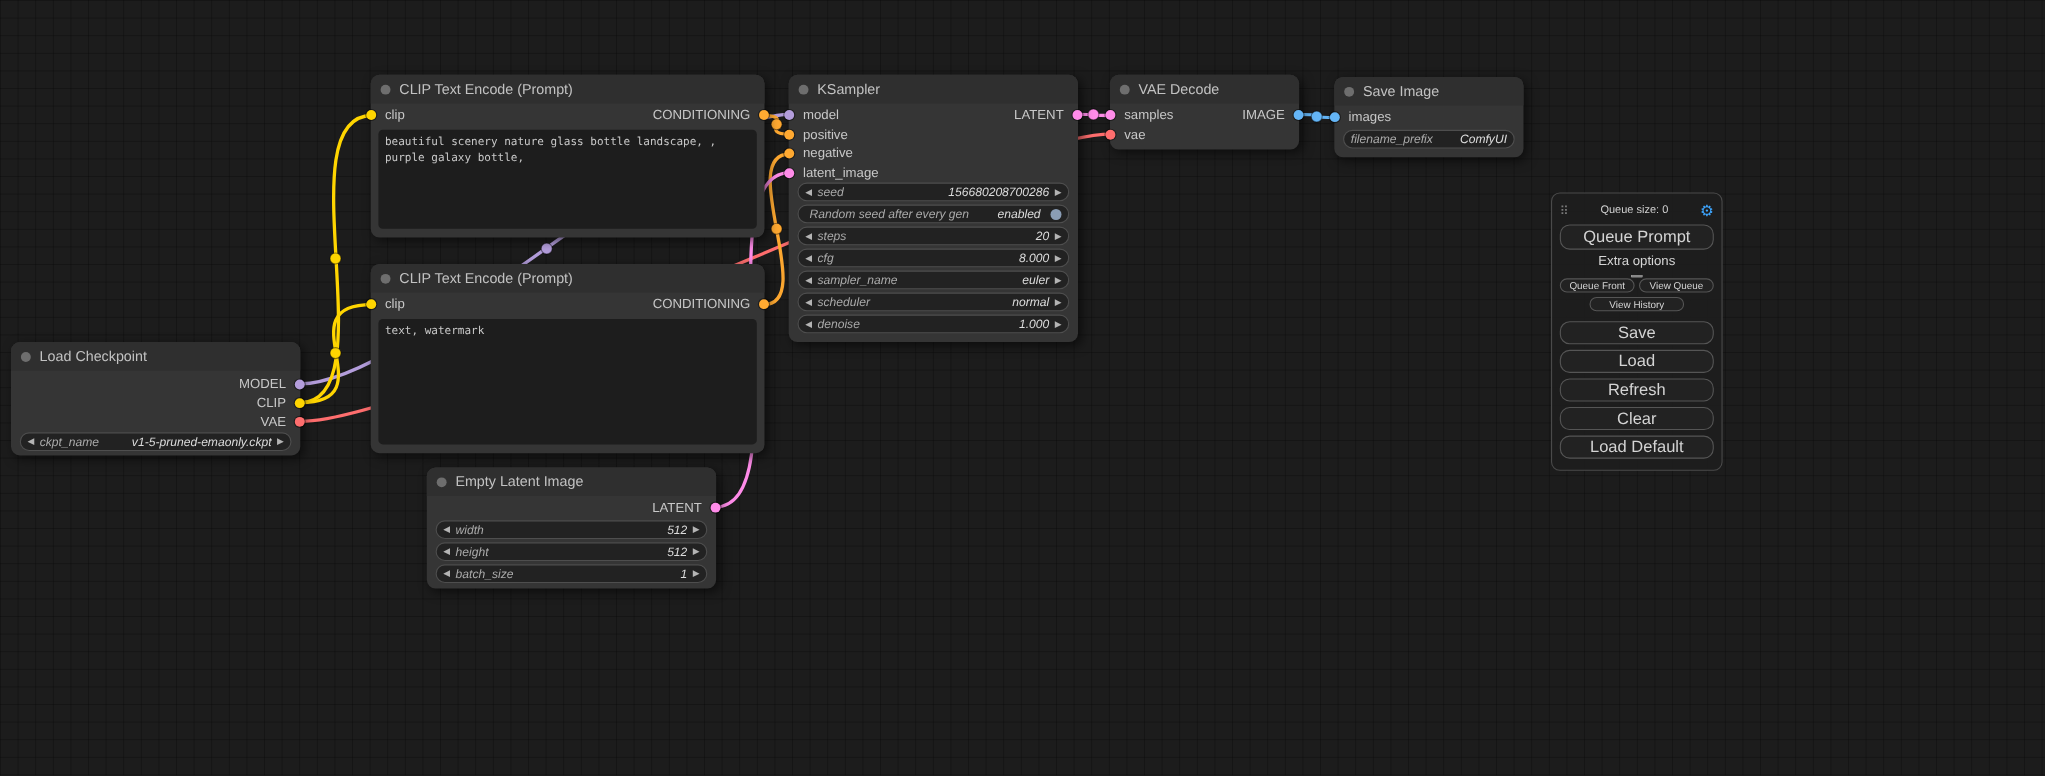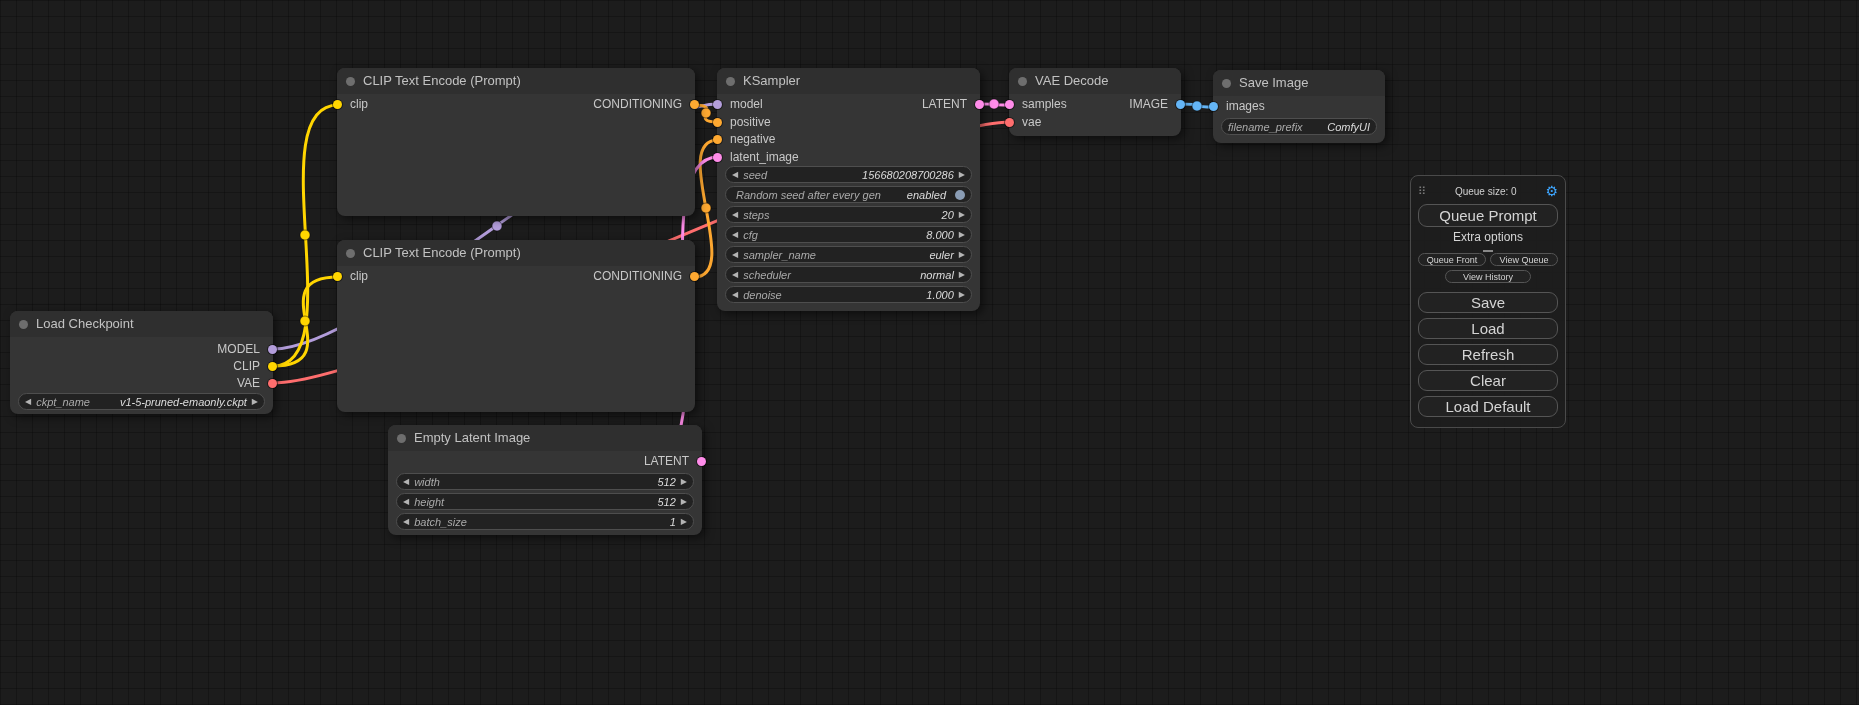--- a/index.html
+++ b/index.html
@@ -144,36 +144,38 @@
     <div class="node-title">
       <span class="title-dot"></span>
       <span>CLIP Text Encode (Prompt)</span>
     </div>
     <div class="prow" style="top:28px">
       <span class="pdot in c-clip"></span>
       <span class="in-label">clip</span>
       <span class="out-label">CONDITIONING</span>
       <span class="pdot out c-cond"></span>
     </div>
+    <div class="ta" style="top:50px;bottom:8px">beautiful scenery nature glass bottle landscape, , purple galaxy bottle,</div>
   </div>
 
   <div class="node" style="left:337px;top:240px;width:358px;height:172px">
     <div class="node-title">
       <span class="title-dot"></span>
       <span>CLIP Text Encode (Prompt)</span>
     </div>
     <div class="prow" style="top:28px">
       <span class="pdot in c-clip"></span>
       <span class="in-label">clip</span>
       <span class="out-label">CONDITIONING</span>
       <span class="pdot out c-cond"></span>
     </div>
-  </div>
-
-  <div class="node" style="left:388px;top:425px;width:314px;height:110px">
+    <div class="ta" style="top:50px;bottom:8px">text, watermark</div>
+  </div>
+
+  <div class="node" style="left:388px;top:425px;width:263px;height:110px">
     <div class="node-title">
       <span class="title-dot"></span>
       <span>Empty Latent Image</span>
     </div>
     <div class="prow" style="top:28px">
       <span class="out-label">LATENT</span>
       <span class="pdot out c-latent"></span>
     </div>
     <div class="widget" style="top:48px">
       <span class="warrow">◀</span>

